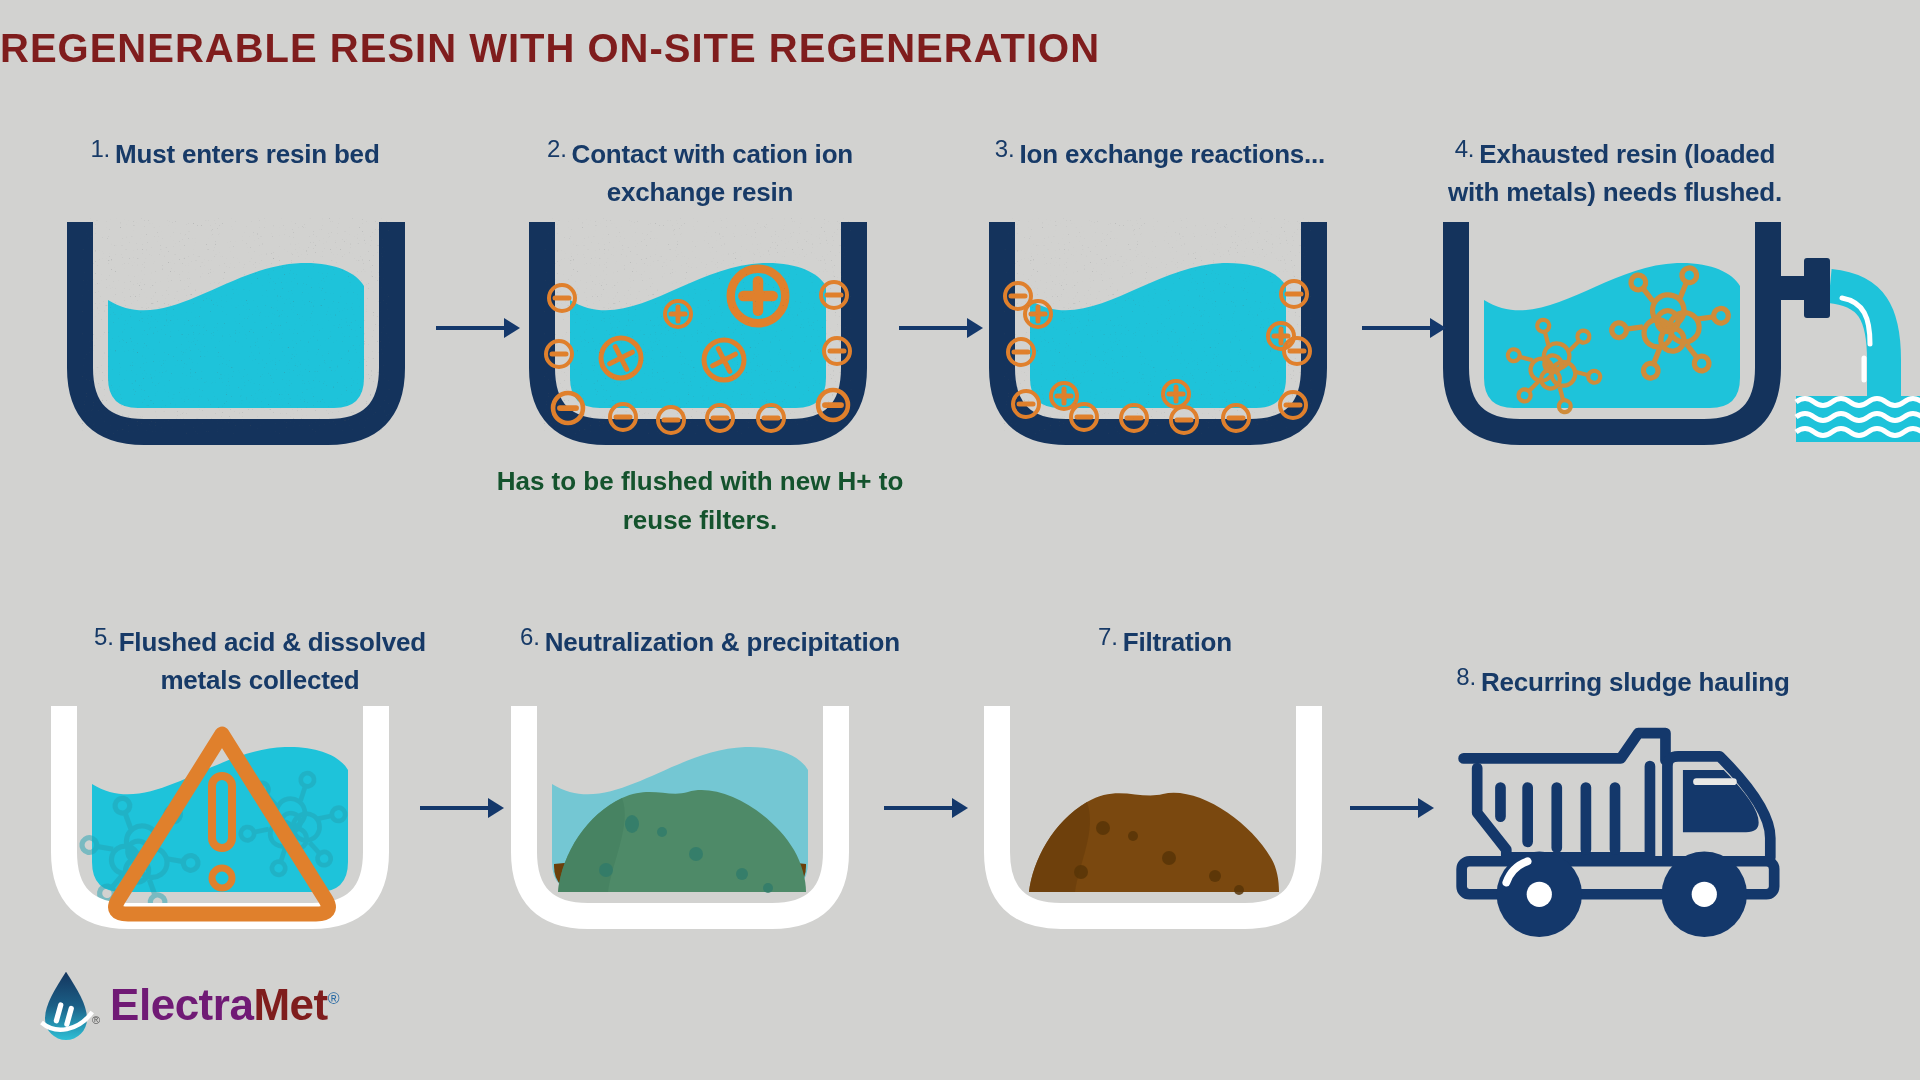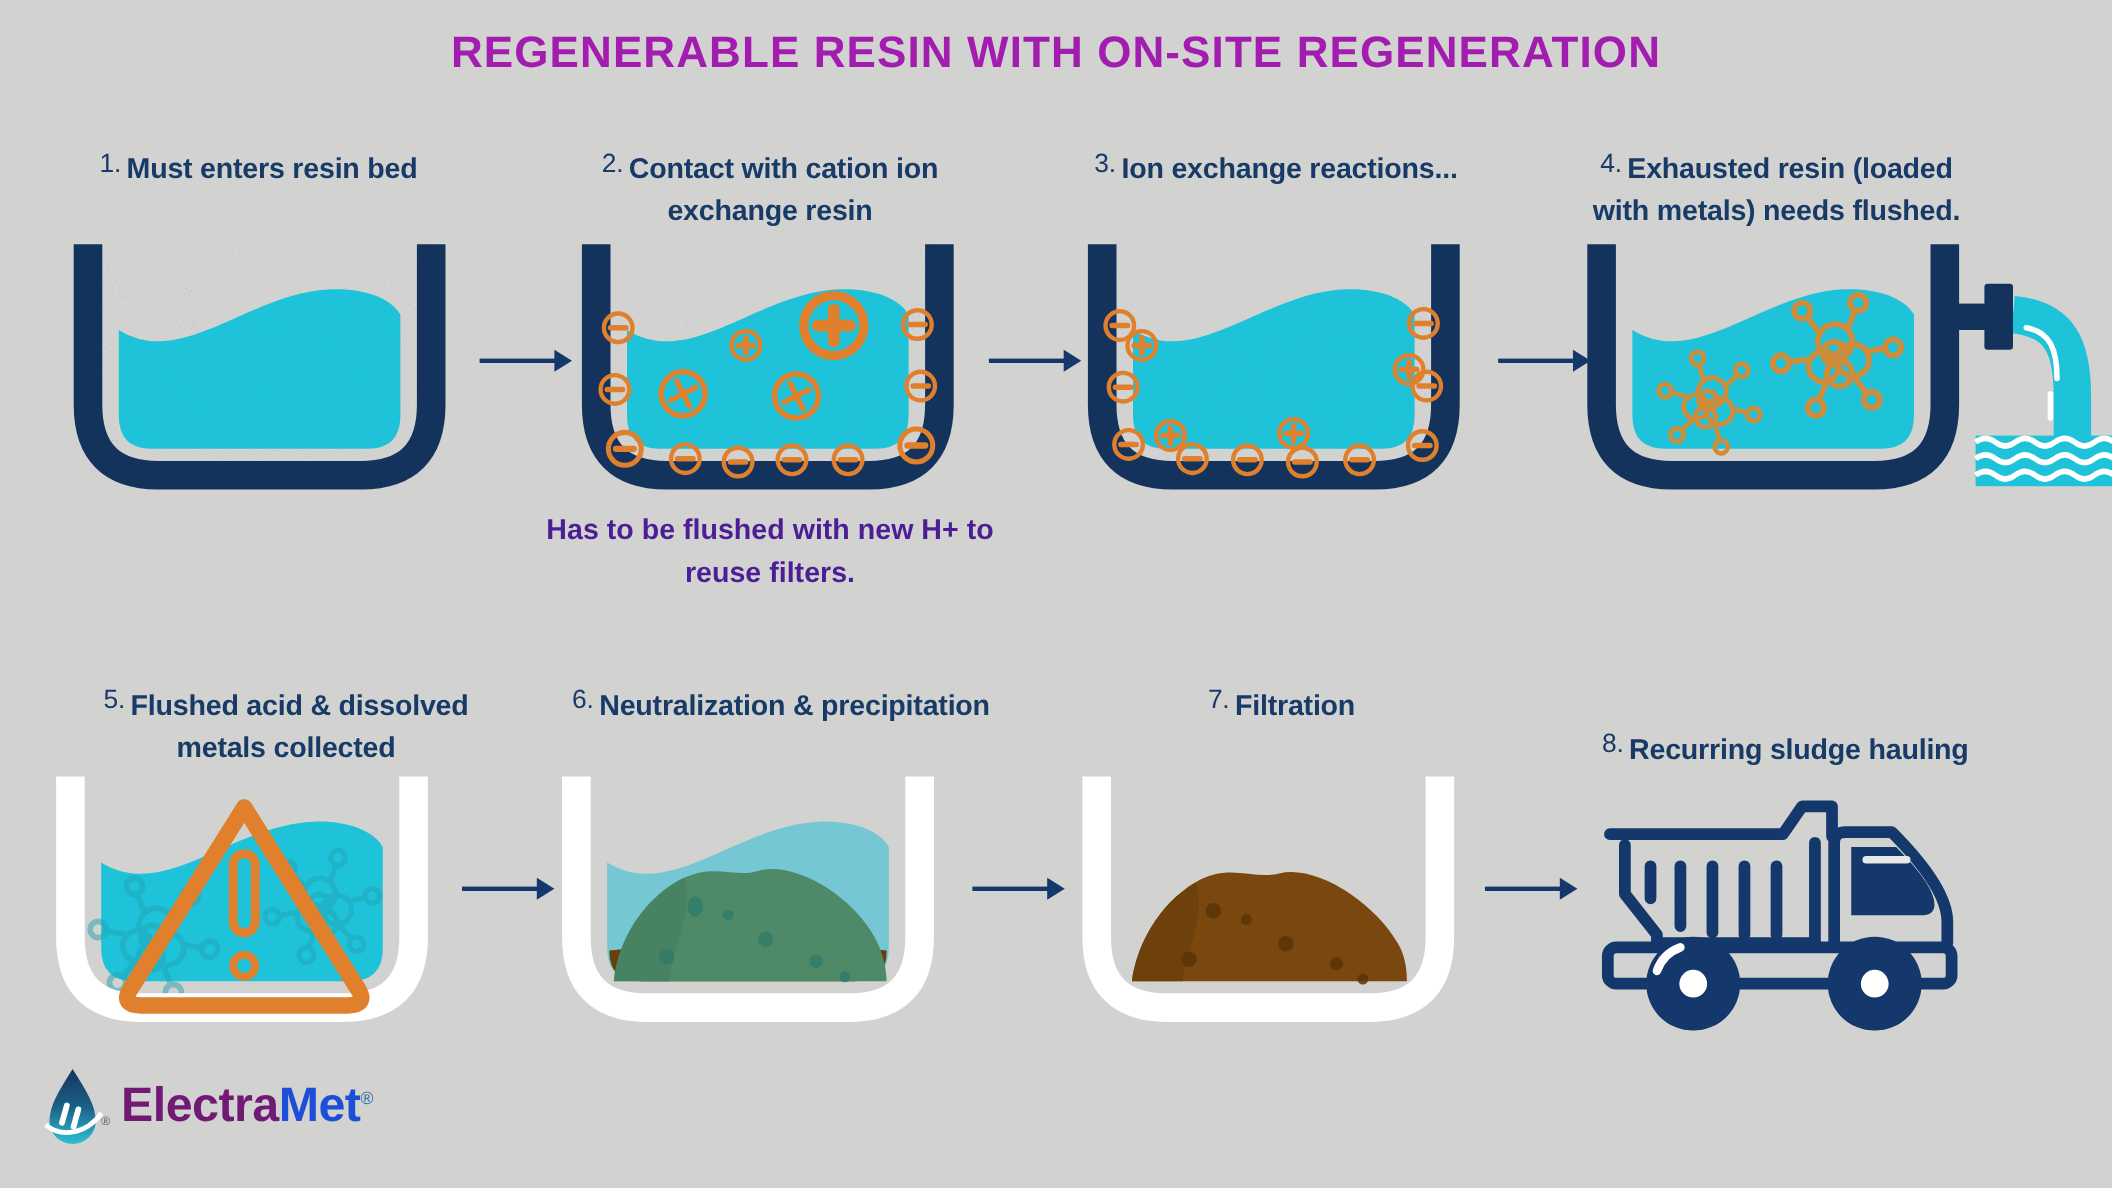--- a/index.html
+++ b/index.html
@@ -1,42 +1,42 @@
 <!DOCTYPE html>
 <html><head>
 <meta charset="utf-8">
 <style>
   html,body{margin:0;padding:0;background:#b8b8b6;}
   .stage{
     position:relative;width:1920px;height:1080px;overflow:hidden;
     background:#d2d2d0;font-family:"Liberation Sans",sans-serif;
   }
   .title{
-    position:absolute;left:0;right:0;top:26px;text-align:center;
-    font-size:40px;font-weight:bold;letter-spacing:1px;color:#a21caf;
+    position:absolute;left:0;right:0;top:26px;
+    font-size:40px;font-weight:bold;letter-spacing:1px;color:#7f1d1d;
   }
   .step-label{
     position:absolute;text-align:center;font-size:26px;font-weight:bold;
     color:#173a67;line-height:38px;letter-spacing:-0.2px;
   }
   .step-label .num{font-weight:400;font-size:24px;vertical-align:6px;margin-right:5px;}
   .note{
     position:absolute;text-align:center;font-size:26px;font-weight:bold;
-    color:#4c1d95;line-height:39px;
+    color:#14532d;line-height:39px;
   }
   .tank{position:absolute;width:340px;height:230px;}
   .arrow{position:absolute;width:72px;height:4px;background:#14386b;}
   .arrow::after{
     content:"";position:absolute;right:-12px;top:-8px;width:0;height:0;
     border-left:16px solid #14386b;border-top:10px solid transparent;border-bottom:10px solid transparent;
   }
   .logo{position:absolute;left:38px;top:966px;display:flex;align-items:center;}
   .logo-text{font-size:44px;font-weight:bold;letter-spacing:-0.5px;margin-left:10px;}
   .logo-text .p1{color:#701a75;}
-  .logo-text .p2{color:#1d4ed8;}
+  .logo-text .p2{color:#7f1d1d;}
   .logo-text sup{font-size:16px;color:#2b6ca5;font-weight:400;}
   .drop-reg{font-size:11px;color:#555;align-self:flex-end;margin-bottom:18px;margin-left:-2px;}
 </style>
 </head>
 <body>
 
 <div class="stage">
 
   <svg width="0" height="0" style="position:absolute" aria-hidden="true">
     <defs>

